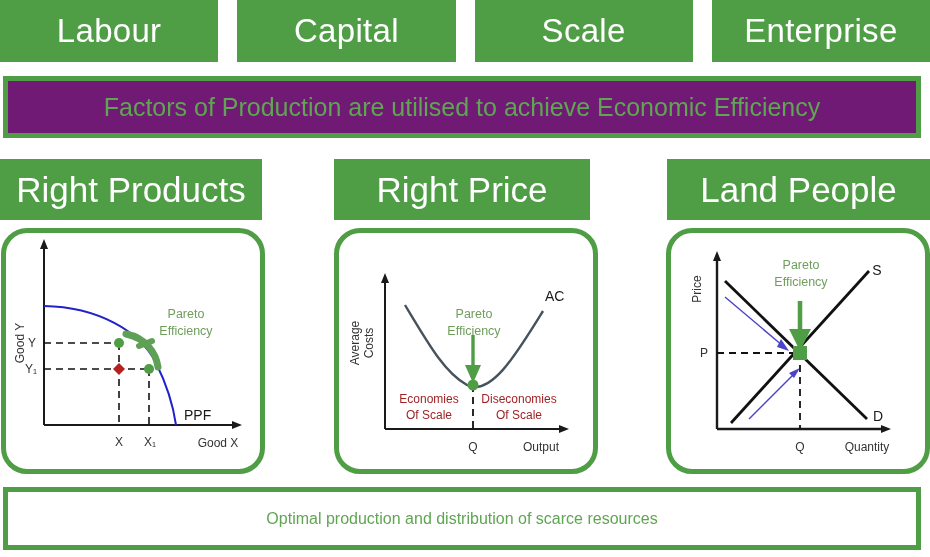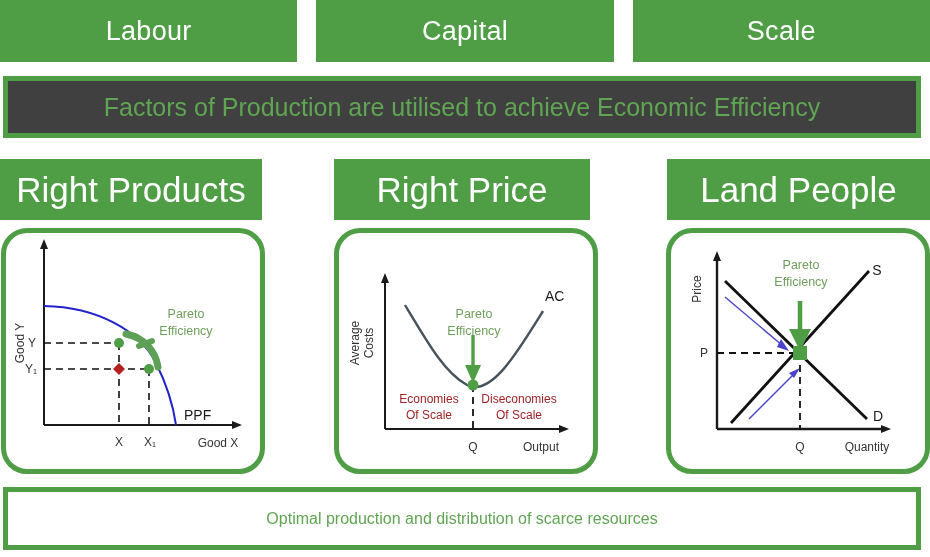--- a/index.html
+++ b/index.html
@@ -31,34 +31,34 @@
     display: flex;
     gap: 19px;
   }
   .factor-box {
     flex: 1 1 0;
     background: #4F9E46;
     display: flex;
     align-items: center;
     justify-content: center;
     color: #ffffff;
-    font-size: 27px;
+    font-size: 33px;
     font-weight: 400;
     letter-spacing: 0.3px;
   }
 
   
   .banner {
     position: absolute;
     left: 3px;
     top: 76px;
     width: 918px;
     height: 62px;
     border: 5px solid #4F9E46;
-    background: #404040;
+    background: #701a75;
     box-sizing: border-box;
     display: flex;
     align-items: center;
     justify-content: center;
   }
   .banner-text {
     color: #5FA552;
     font-size: 25px;
     font-weight: 400;
   }
@@ -142,20 +142,23 @@
   <div class="factor-row">
     <div class="factor-box">
       <span>Labour</span>
     </div>
     <div class="factor-box">
       <span>Capital</span>
     </div>
     <div class="factor-box">
       <span>Scale</span>
     </div>
+    <div class="factor-box">
+      <span>Enterprise</span>
+    </div>
   </div>
 
   <div class="banner">
     <span class="banner-text">Factors of Production are utilised to achieve Economic Efficiency</span>
   </div>
 
   <div class="header-row">
     <div class="sec-header h1">
       <span>Right Products</span>
     </div>

